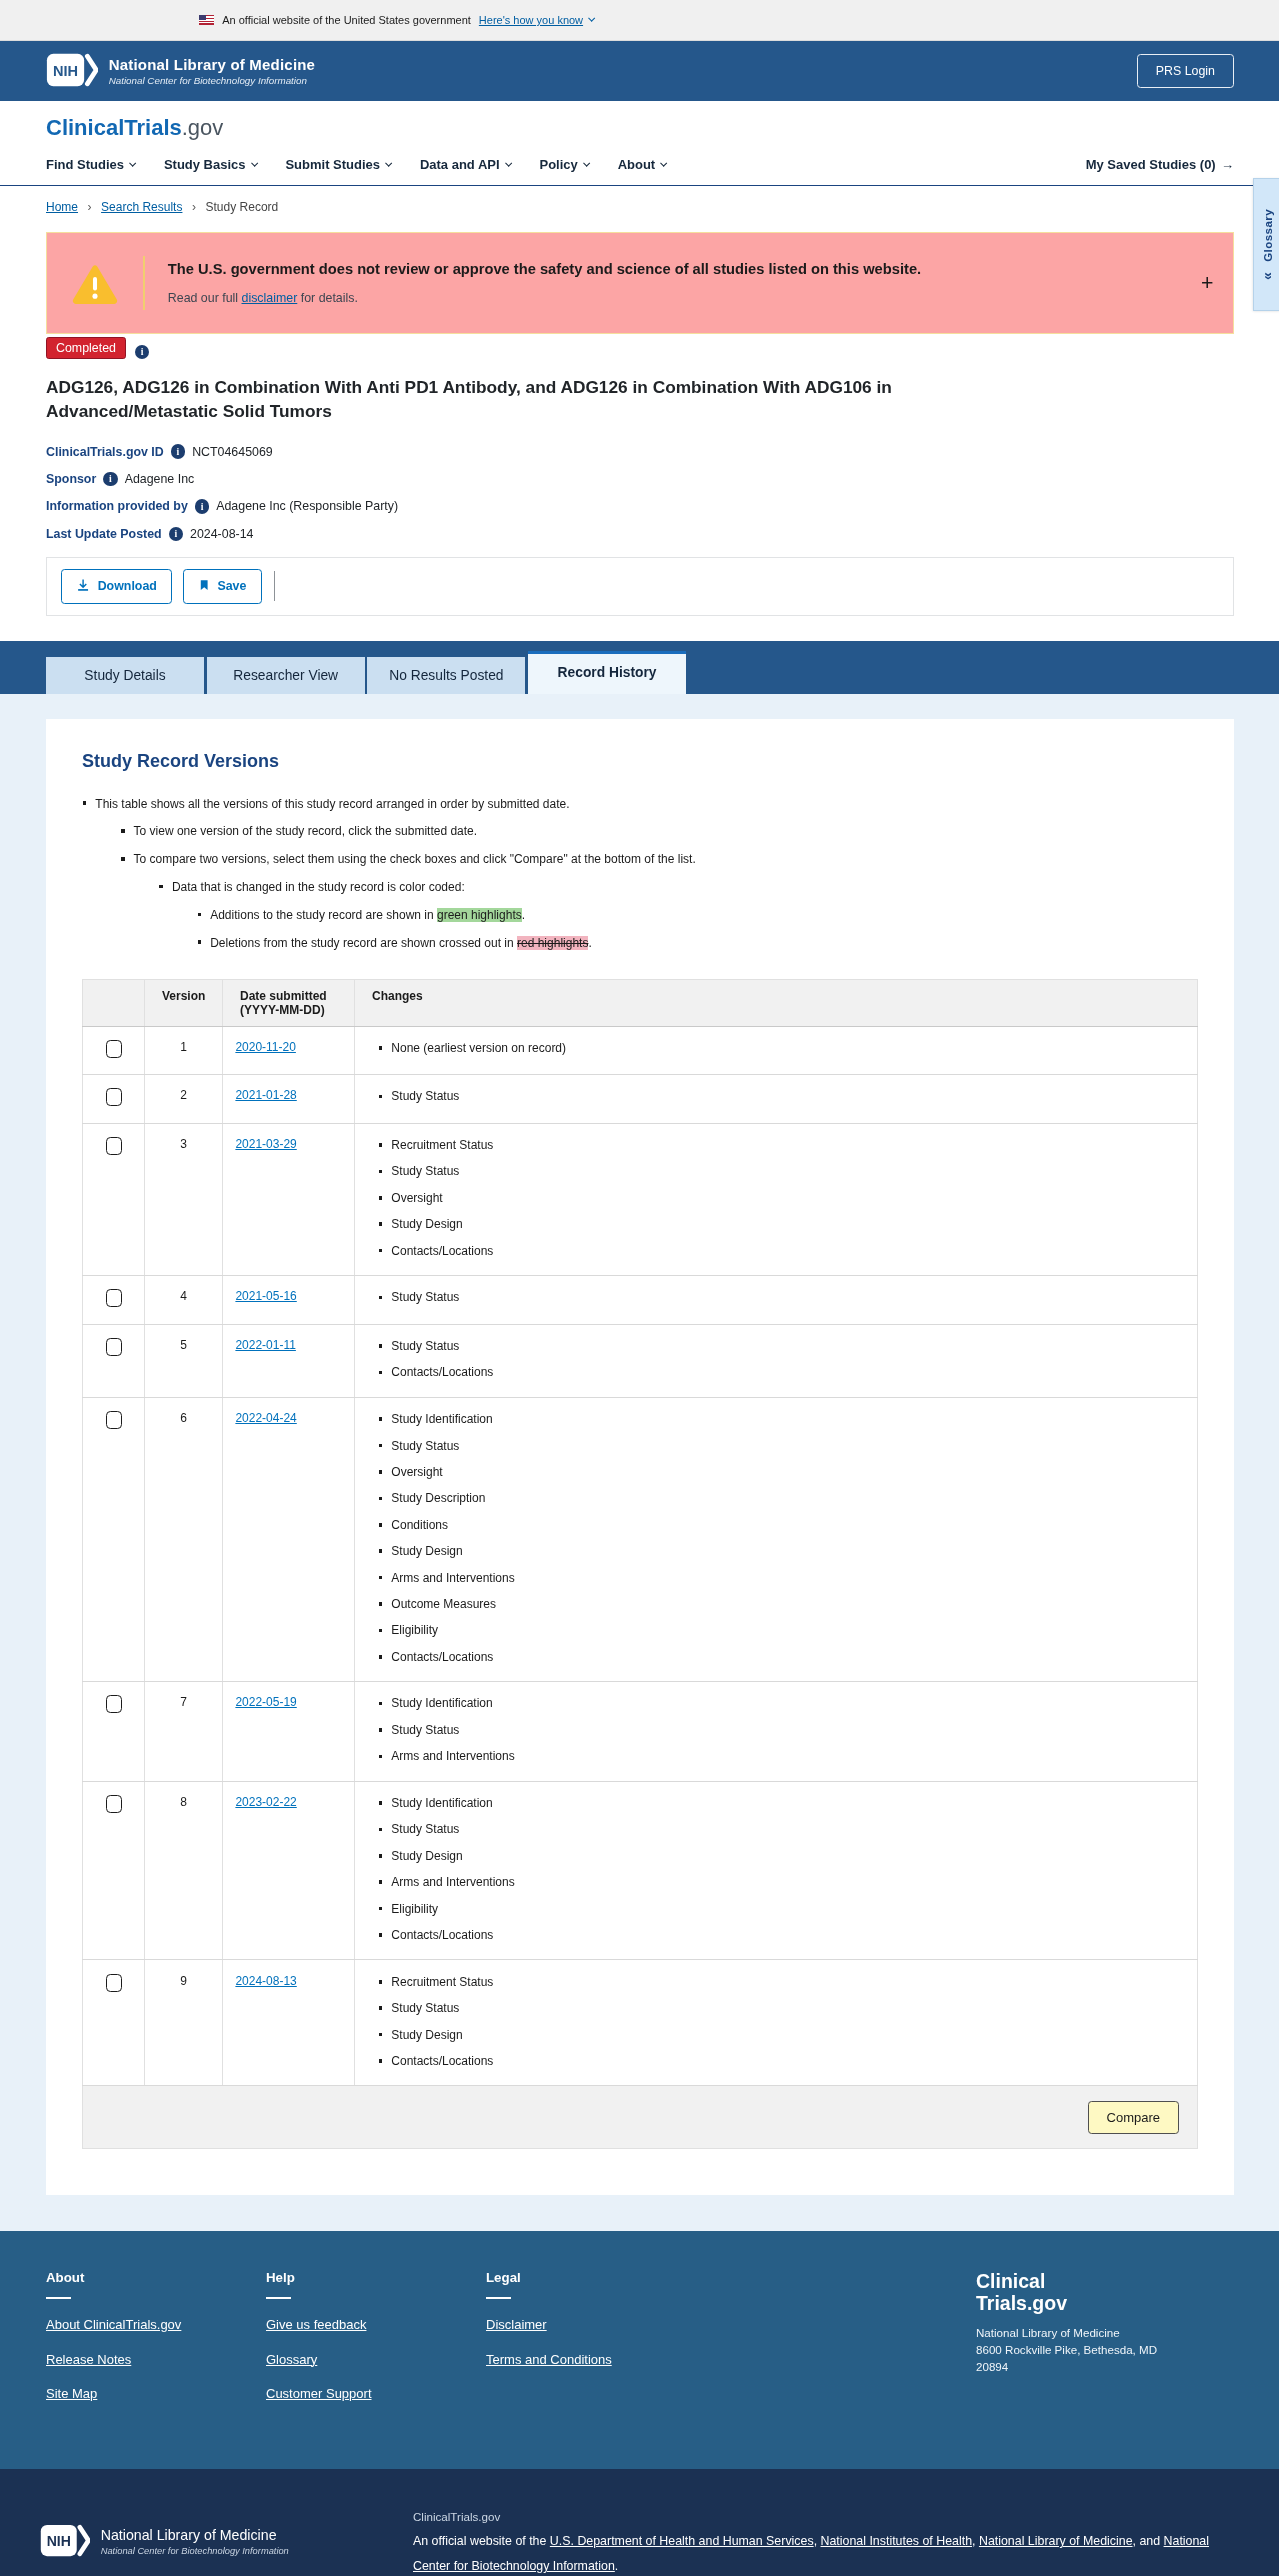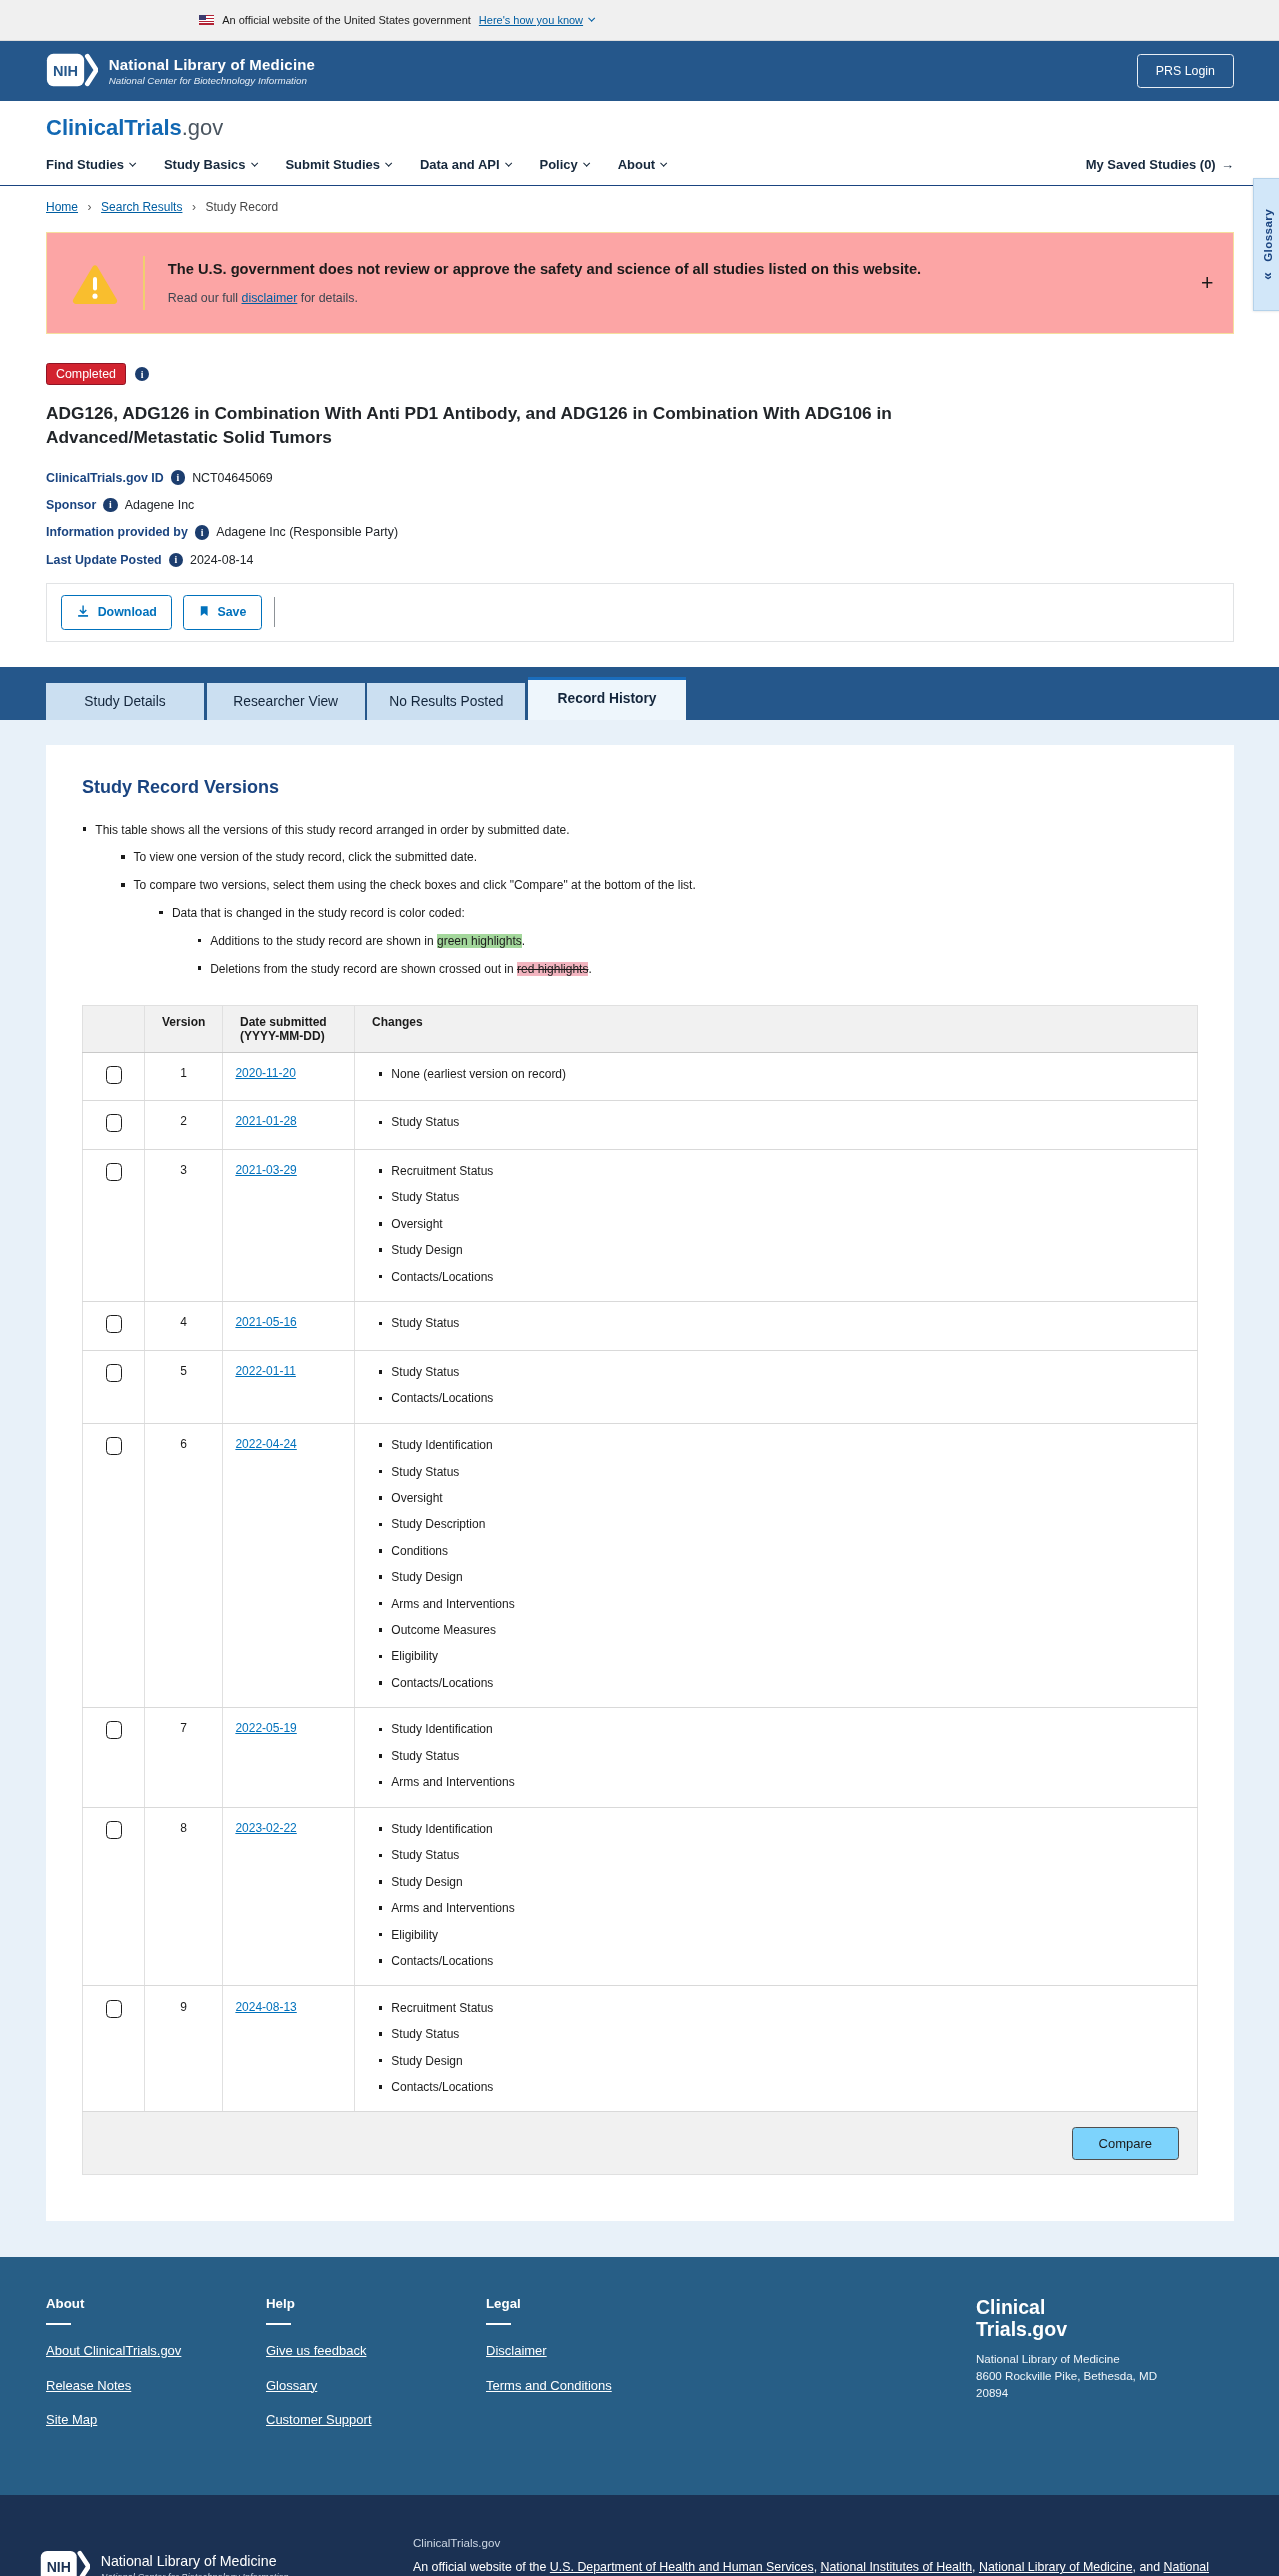--- a/index.html
+++ b/index.html
@@ -46,21 +46,21 @@
 
   .alert { position: relative; margin-top: 14.2px; border: 1.8px solid #f5df9d; background: #fca5a5; display: flex; align-items: stretch; padding: 23px 53px 23px 0; }
   .alert-icon-wrap { width: 96px; display: flex; align-items: center; justify-content: center; flex: 0 0 auto; }
   .alert-divider { width: 1.8px; background: #f0cf6f; flex: 0 0 auto; }
   .alert-body { padding: 5.3px 0 5.3px 23px; }
   .alert-title { font-size: 14.7px; font-weight: 700; color: #1b1b1b; margin-bottom: 14.2px; }
   .alert-text { font-size: 12.4px; color: #3d4551; }
   .alert-text a { color: #005ea2; text-decoration: underline; cursor: pointer; }
   .alert-expand { position: absolute; right: 19.5px; top: 50%; transform: translateY(-50%); background: none; border: none; font-size: 21.3px; font-weight: 400; color: #1b1b1b; cursor: pointer; font-family: inherit; }
 
-  .status-row { display: flex; align-items: center; gap: 9px; margin-top: 29px; }
+  .status-row { display: flex; align-items: flex-end; gap: 9px; margin-top: 3px; }
   .status-badge { background: #d2232f; border: 1.8px solid #901424; color: #fff; font-size: 12.4px; padding: 2.7px 9px; border-radius: 2.7px; }
   .info-icon { width: 14.2px; height: 14.2px; border-radius: 50%; background: #1c3d6e; color: #fff; display: inline-flex; align-items: center; justify-content: center; font-size: 9.8px; font-weight: 700; flex: 0 0 auto; cursor: pointer; }
   .info-icon::before { content: "i"; font-family: "Liberation Serif", serif; }
 
   .study-title { font-size: 17.3px; font-weight: 700; color: #212529; line-height: 1.4; margin-top: 16px; max-width: 946px; }
 
   .fields { margin-top: 21.3px; }
   .field { display: flex; align-items: center; gap: 7.1px; margin-bottom: 13.3px; font-size: 12.4px; }
   .f-label { color: #1a4480; font-weight: 700; }
   .f-value { color: #212529; }
@@ -98,21 +98,21 @@
   .td-check { text-align: center; }
   .checkbox { display: inline-block; width: 16px; height: 18px; border: 1.8px solid #1b1b1b; border-radius: 4.4px; background: #fff; cursor: pointer; }
   .td-version { text-align: center; }
   .date-link { color: #0071bc; text-decoration: underline; cursor: pointer; }
   .td-changes { padding-left: 23px !important; }
   ul.changes { list-style: none; }
   ul.changes li { position: relative; padding-left: 13.3px; margin-bottom: 9px; line-height: 1.45; }
   ul.changes li:last-child { margin-bottom: 1.8px; }
   ul.changes li::before { content: ""; position: absolute; left: 0.9px; top: 0.52em; width: 3.6px; height: 3.6px; background: #1b1b1b; }
   .table-footer { background: #f1f1f1; border: 0.9px solid #e0e0e0; border-top: none; padding: 14.2px 18px; display: flex; justify-content: flex-end; }
-  .compare-btn { background: #7dd3fc; border: 1.8px solid #4f4f4f; border-radius: 3.6px; color: #1b1b1b; font-size: 13px; padding: 8px 26px; cursor: pointer; font-family: inherit; }
+  .compare-btn { background: #fef9c3; border: 1.8px solid #4f4f4f; border-radius: 3.6px; color: #1b1b1b; font-size: 13px; padding: 8px 18px; cursor: pointer; font-family: inherit; }
 
   
   .mid-footer { background: #275e86; color: #fff; padding: 39px 46px 48px; display: flex; }
   .mf-col { width: 220px; }
   .mf-heading { font-size: 13.3px; font-weight: 700; }
   .mf-rule { width: 25px; height: 1.8px; background: #fff; margin: 12.4px 0 18px; }
   .mf-link { display: block; color: #fff; font-size: 13px; text-decoration: underline; margin-bottom: 19.5px; cursor: pointer; }
   .mf-brand { margin-left: auto; width: 258px; }
   .mf-brand-line { font-size: 19.5px; font-weight: 700; line-height: 1.15; }
   .mf-address { font-size: 11.6px; line-height: 1.45; margin-top: 10.7px; color: #f0f5fa; }

